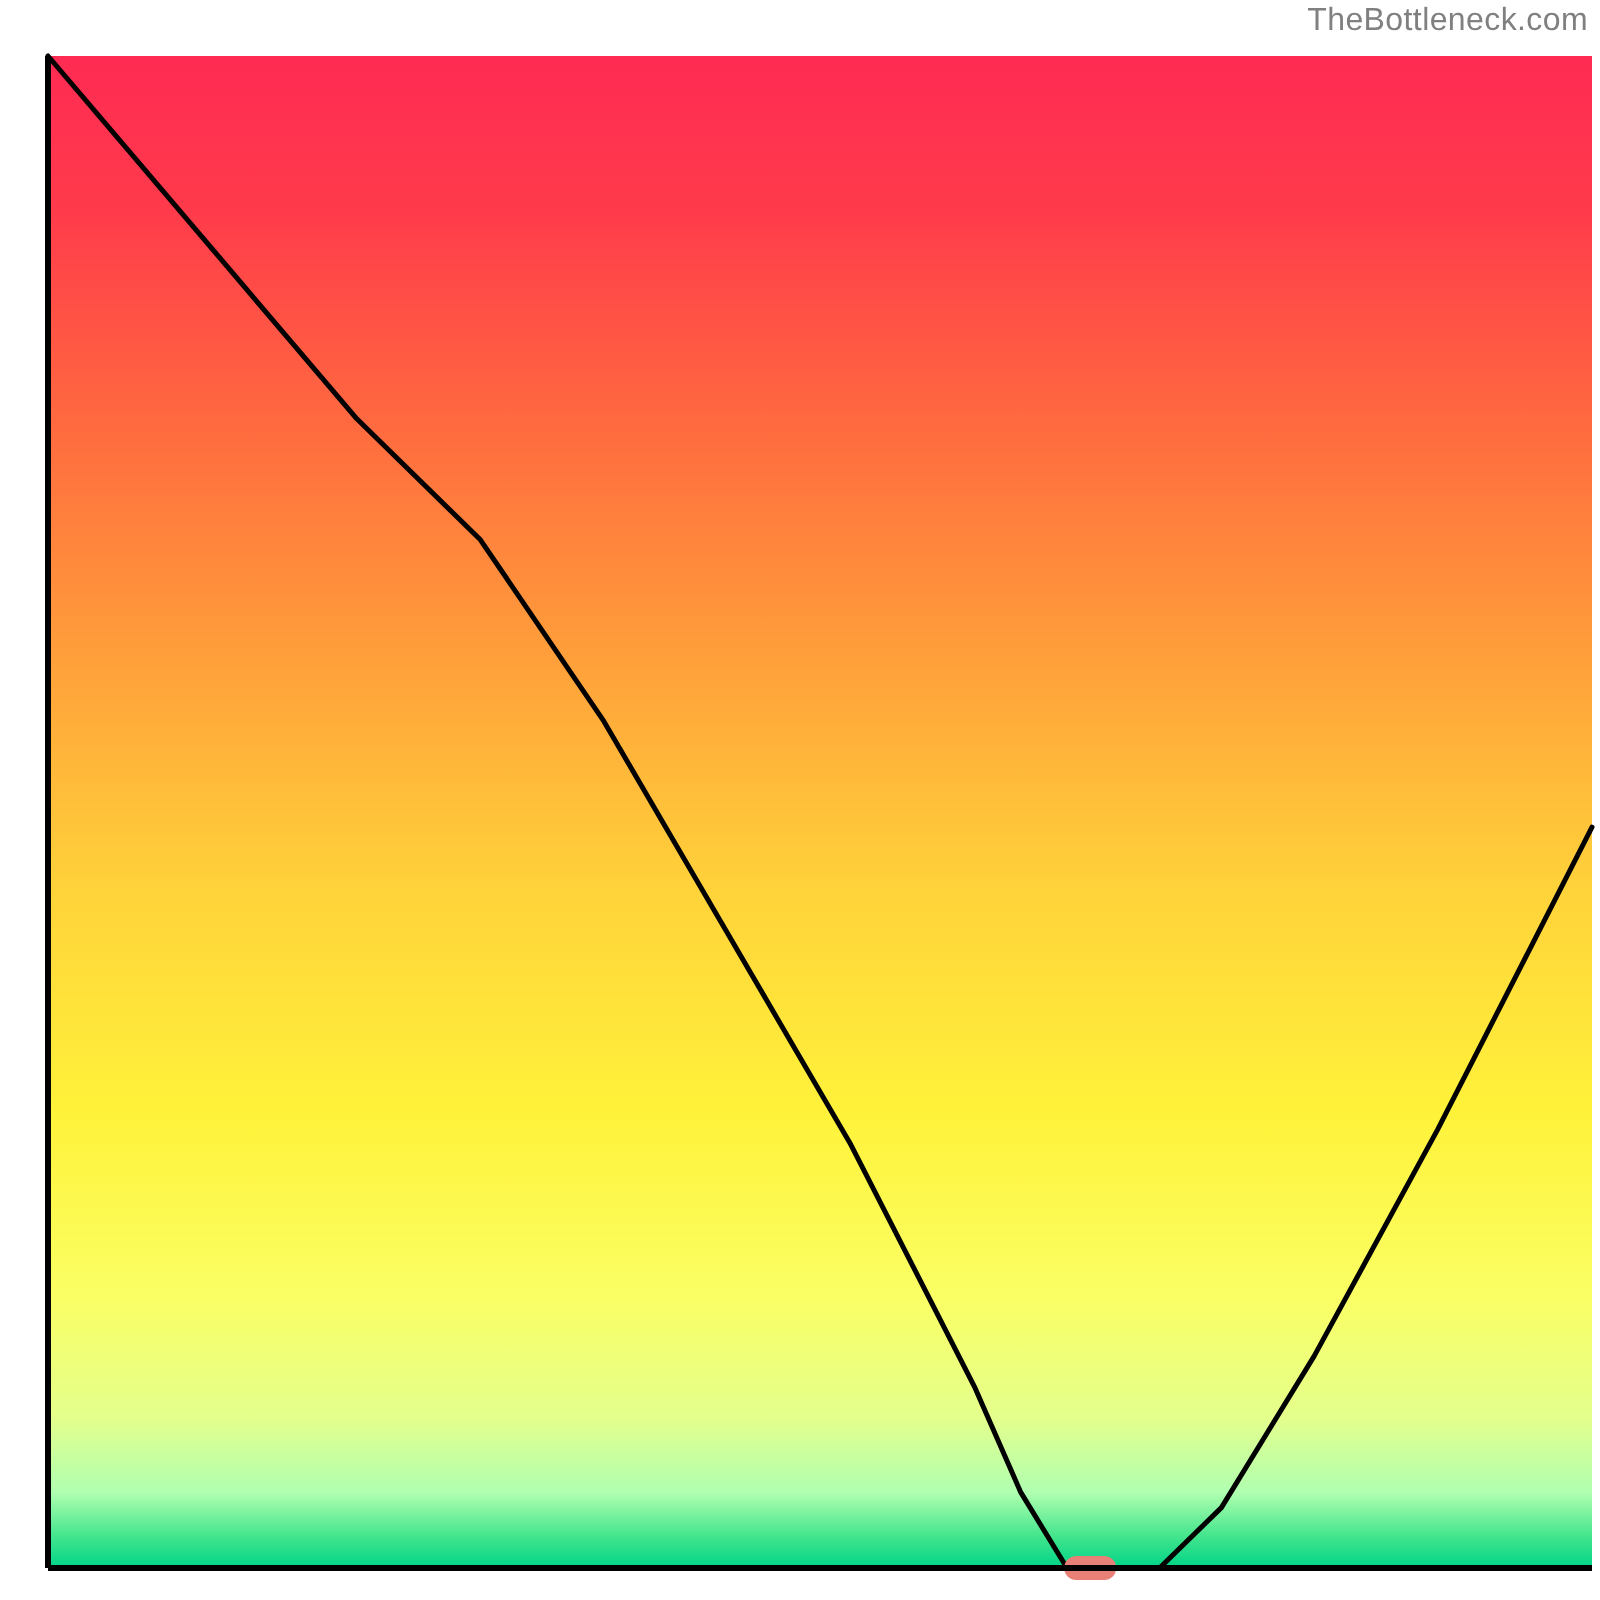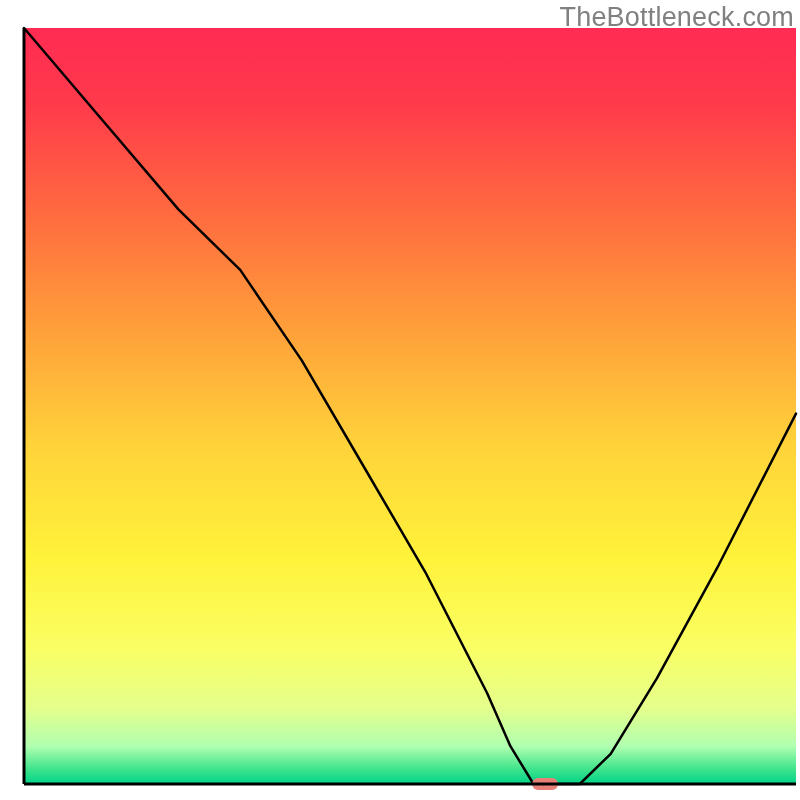--- a/index.html
+++ b/index.html
@@ -14,21 +14,21 @@
   .container {
     position: relative;
     width: 800px;
     height: 800px;
   }
   .watermark {
     position: absolute;
     top: 2px;
     right: 6px;
     color: #808080;
-    font-size: 27px;
+    font-size: 16px;
     font-weight: 400;
     letter-spacing: 0.2px;
     z-index: 10;
   }
   svg.chart {
     position: absolute;
     inset: 0;
     width: 800px;
     height: 800px;
     display: block;

